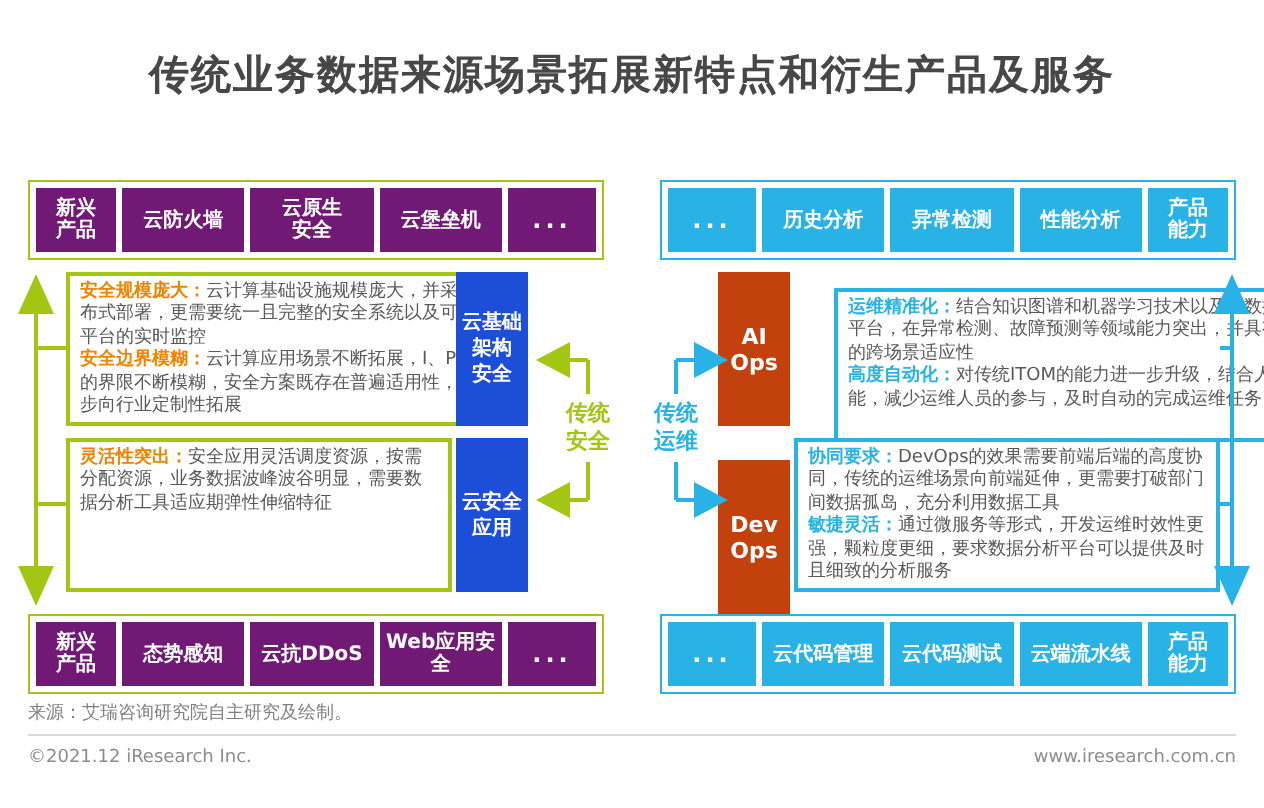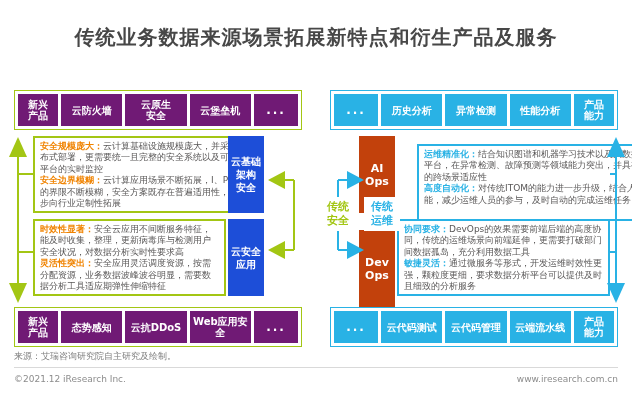--- a/index.html
+++ b/index.html
@@ -36,21 +36,21 @@
   .side-label{position:absolute;width:36px;height:77px;box-sizing:border-box;color:#fff;
               font-weight:bold;font-size:10px;line-height:13px;display:flex;align-items:center;
               justify-content:center;text-align:center;white-space:pre-line;z-index:1;}
   .side-label.green{background:#1d4ed8;}
   .side-label.blue{background:#c2410c;font-size:11px;}
   .sl1{left:228px;top:136px;} .sl2{left:228px;top:219px;}
   .sr1{left:359px;top:136px;} .sr2{left:359px;top:219px;margin-top:11px;}
   
   .center-label{position:absolute;top:197px;width:36px;text-align:center;font-size:11px;
                 font-weight:bold;line-height:14px;white-space:pre-line;background:#fff;
-                padding:3px 0;z-index:3;margin-left:44px;}
+                padding:3px 0;z-index:3;}
   .center-label.green{left:276px;color:#a3c614;}
   .center-label.blue{left:320px;color:#29b2e5;}
   
   .overlay{position:absolute;left:0;top:0;z-index:2;pointer-events:none;}
   
   .source{position:absolute;left:14px;top:350px;font-size:9px;color:#7f7f7f;}
   .divider{position:absolute;left:14px;top:367px;width:604px;border-top:1px solid #d9d9d9;}
   .copyright{position:absolute;left:14px;top:374px;font-size:9px;color:#8c8c8c;}
   .website{position:absolute;right:14px;top:374px;font-size:9px;color:#8c8c8c;}
 </style>
@@ -73,21 +73,20 @@
 
   <div class="content-box green-border lbox1">
     <p><span class="kw orange">安全规模庞大：</span><span>云计算基础设施规模庞大，并采用分布式部署，更需要统一且完整的安全系统以及可以跨平台的实时监控</span></p>
     <p><span class="kw orange">安全边界模糊：</span><span>云计算应用场景不断拓展，I、P、S的界限不断模糊，安全方案既存在普遍适用性，更逐步向行业定制性拓展</span></p>
   </div>
   <div class="side-label green sl1">云基础
 架构
 安全</div>
 
   <div class="content-box green-border lbox2">
-    <p><span class="kw orange">时效性显著：</span><span>安全云应用不间断服务特征，能及时收集，整理，更新病毒库与检测用户安全状况，对数据分析实时性要求高</span></p>
     <p><span class="kw orange">灵活性突出：</span><span>安全应用灵活调度资源，按需分配资源，业务数据波峰波谷明显，需要数据分析工具适应期弹性伸缩特征</span></p>
   </div>
   <div class="side-label green sl2">云安全
 应用</div>
 
   <div class="prod-row row-lb">
     <div class="cell tag">新兴
 产品</div>
     <div class="cell">态势感知</div>
     <div class="cell">云抗DDoS</div>
@@ -113,22 +112,22 @@
 
   <div class="side-label blue sr2">Dev
 Ops</div>
   <div class="content-box blue-border rbox2">
     <p><span class="kw blue">协同要求：</span><span>DevOps的效果需要前端后端的高度协同，传统的运维场景向前端延伸，更需要打破部门间数据孤岛，充分利用数据工具</span></p>
     <p><span class="kw blue">敏捷灵活：</span><span>通过微服务等形式，开发运维时效性更强，颗粒度更细，要求数据分析平台可以提供及时且细致的分析服务</span></p>
   </div>
 
   <div class="prod-row blue row-rb">
     <div class="cell dots">...</div>
+    <div class="cell">云代码管理</div>
     <div class="cell">云代码测试</div>
-    <div class="cell">云代码管理</div>
     <div class="cell">云端流水线</div>
     <div class="cell tag">产品
 能力</div>
   </div>
 
   <div class="center-label green">传统
 安全</div>
   <div class="center-label blue">传统
 运维</div>
 

